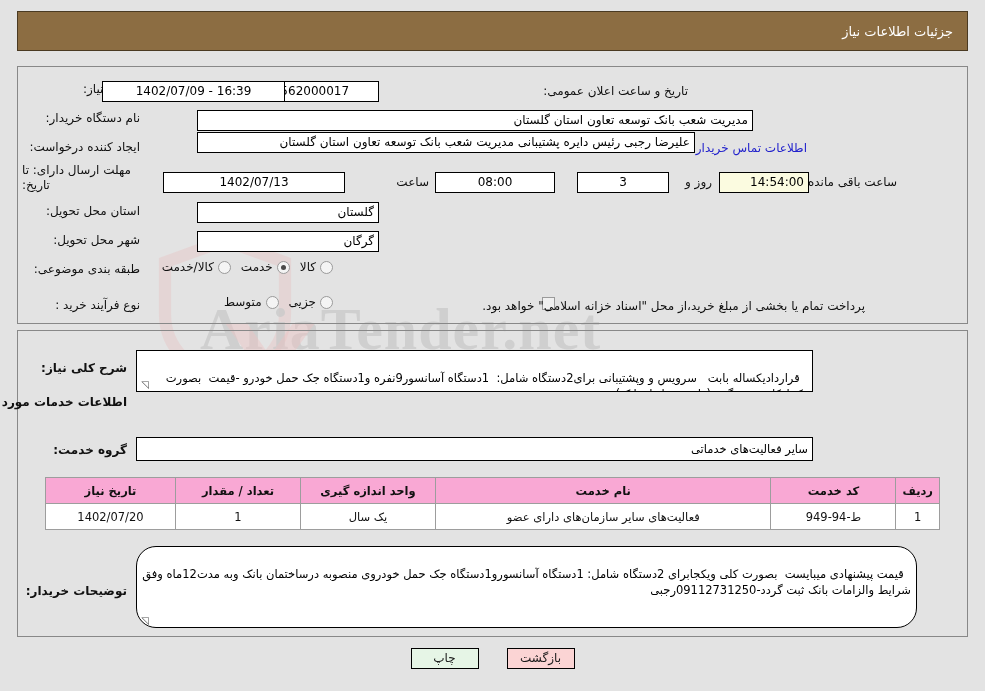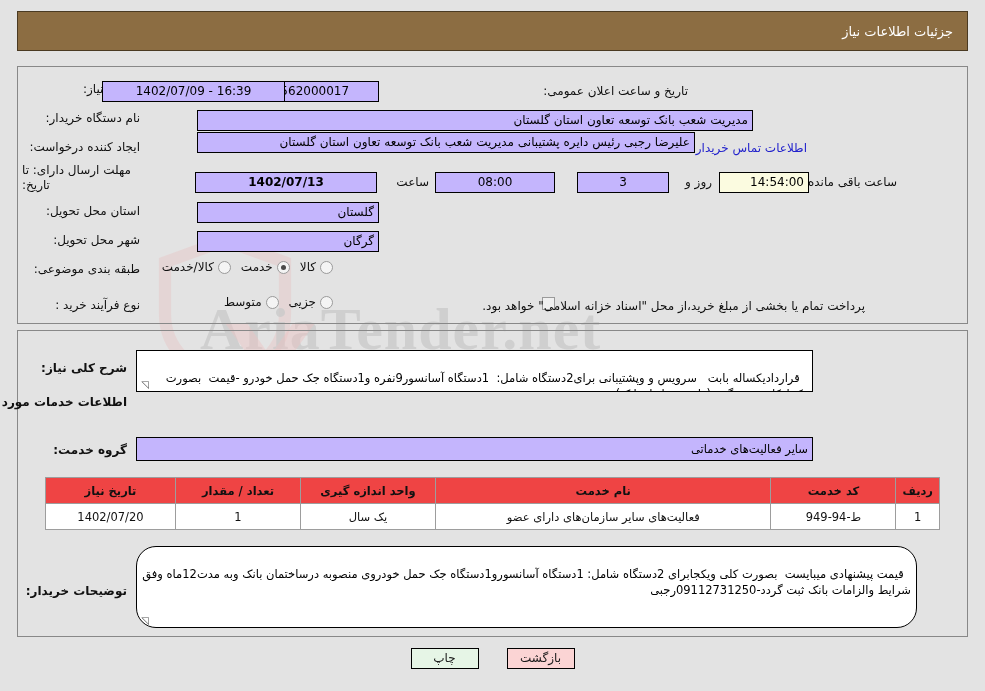--- a/index.html
+++ b/index.html
@@ -92,21 +92,21 @@
     z-index: 3;
     white-space: nowrap;
   }
   .lbl {
     text-align: left;
     font-size: 12px;
     color: #111;
     line-height: 14px;
   }
   .fld {
-    background: #c4b5fd;
+    background: #ffffff;
     border: 1px solid #000000;
     height: 21px;
     line-height: 19px;
     padding: 0 4px;
     font-size: 12px;
     color: #000;
     text-align: center;
     overflow: hidden;
     white-space: nowrap;
   }
@@ -192,21 +192,21 @@
   
   table.items {
     position: absolute;
     left: 45px; top: 477px;
     width: 895px;
     border-collapse: collapse;
     z-index: 3;
     font-size: 11.5px;
   }
   table.items th {
-    background: #ef4444;
+    background: #f9a8d4;
     border: 1px solid #9d9d9d;
     height: 26px;
     font-weight: bold;
     color: #111;
     font-size: 11.5px;
     padding: 0 6px;
   }
   table.items td {
     background: #ffffff;
     border: 1px solid #9d9d9d;
@@ -273,21 +273,21 @@
 </div>
 <div class="fld right" style="position:absolute; top:110px; right:232px; width:556px; z-index:3;">مدیریت شعب بانک توسعه تعاون استان گلستان</div>
 
 <div class="row" style="top:140px; right:845px;">
   <span class="lbl">ایجاد کننده درخواست:</span>
 </div>
 <div class="fld right" style="position:absolute; top:132px; right:290px; width:498px; z-index:3;">علیرضا رجبی رئیس دایره پشتیبانی مدیریت شعب بانک توسعه تعاون استان گلستان</div>
 <a class="link" style="position:absolute; top:141px; right:178px; z-index:4;" href="#">اطلاعات تماس خریدار</a>
 
 <div class="plain-lbl" style="top:163px; right:845px; white-space:normal; width:118px; text-align:left; line-height:15px;">مهلت ارسال دارای: تا تاریخ:</div>
-<div class="fld" style="position:absolute; top:172px; right:608px; width:182px; z-index:3;font-weight:bold;">1402/07/13</div>
+<div class="fld" style="position:absolute; top:172px; right:640px; width:182px; z-index:3;">1402/07/13</div>
 <div class="plain-lbl" style="top:175px; right:556px;">ساعت</div>
 <div class="fld" style="position:absolute; top:172px; right:430px; width:120px; z-index:3;">08:00</div>
 <div class="fld" style="position:absolute; top:172px; right:316px; width:92px; z-index:3;">3</div>
 <div class="plain-lbl" style="top:175px; right:273px;">روز و</div>
 <div class="fld yellow" style="position:absolute; top:172px; right:176px; width:90px; z-index:3;">14:54:00</div>
 <div class="plain-lbl" style="top:175px; right:88px;">ساعت باقی مانده</div>
 
 <div class="row" style="top:204px; right:845px;">
   <span class="lbl">استان محل تحویل:</span>
 </div>

